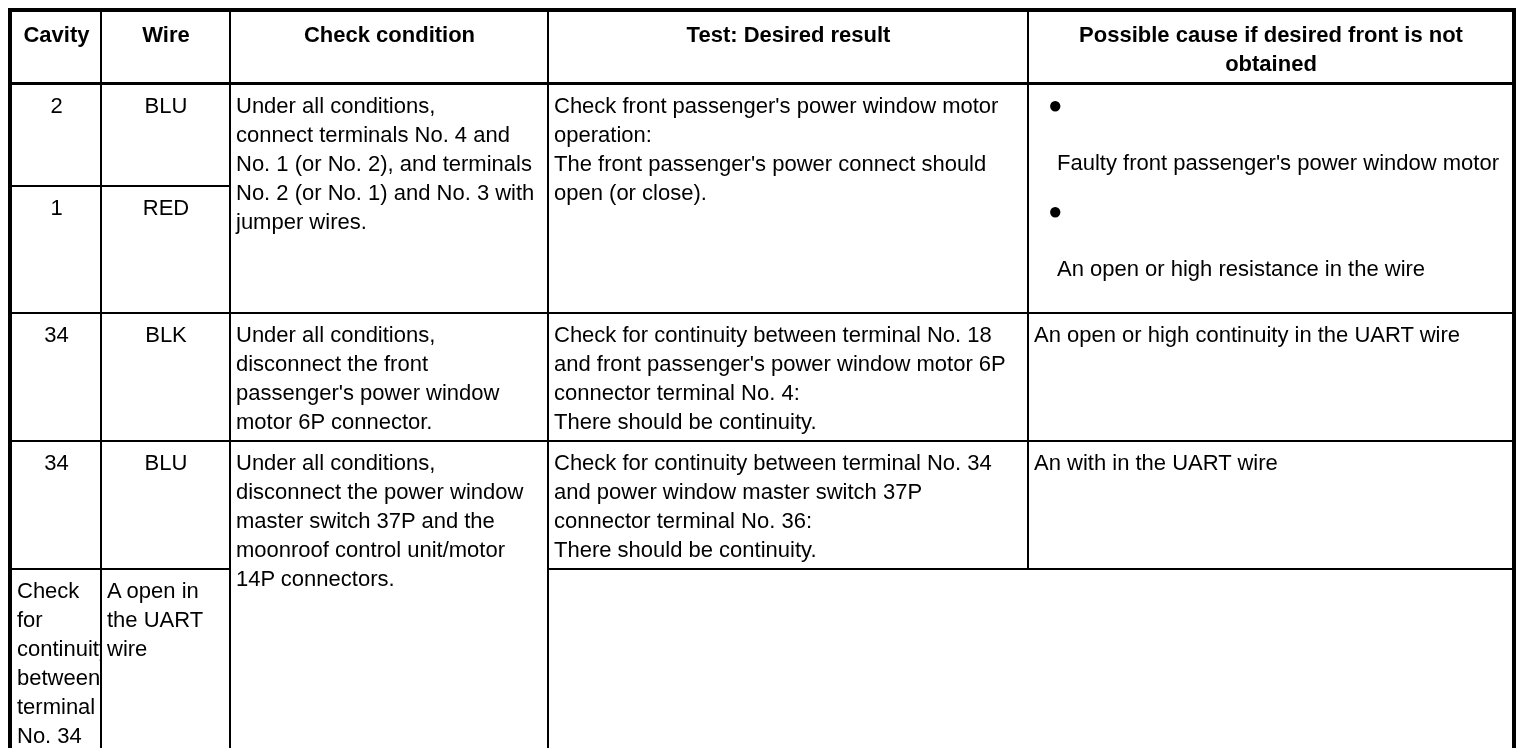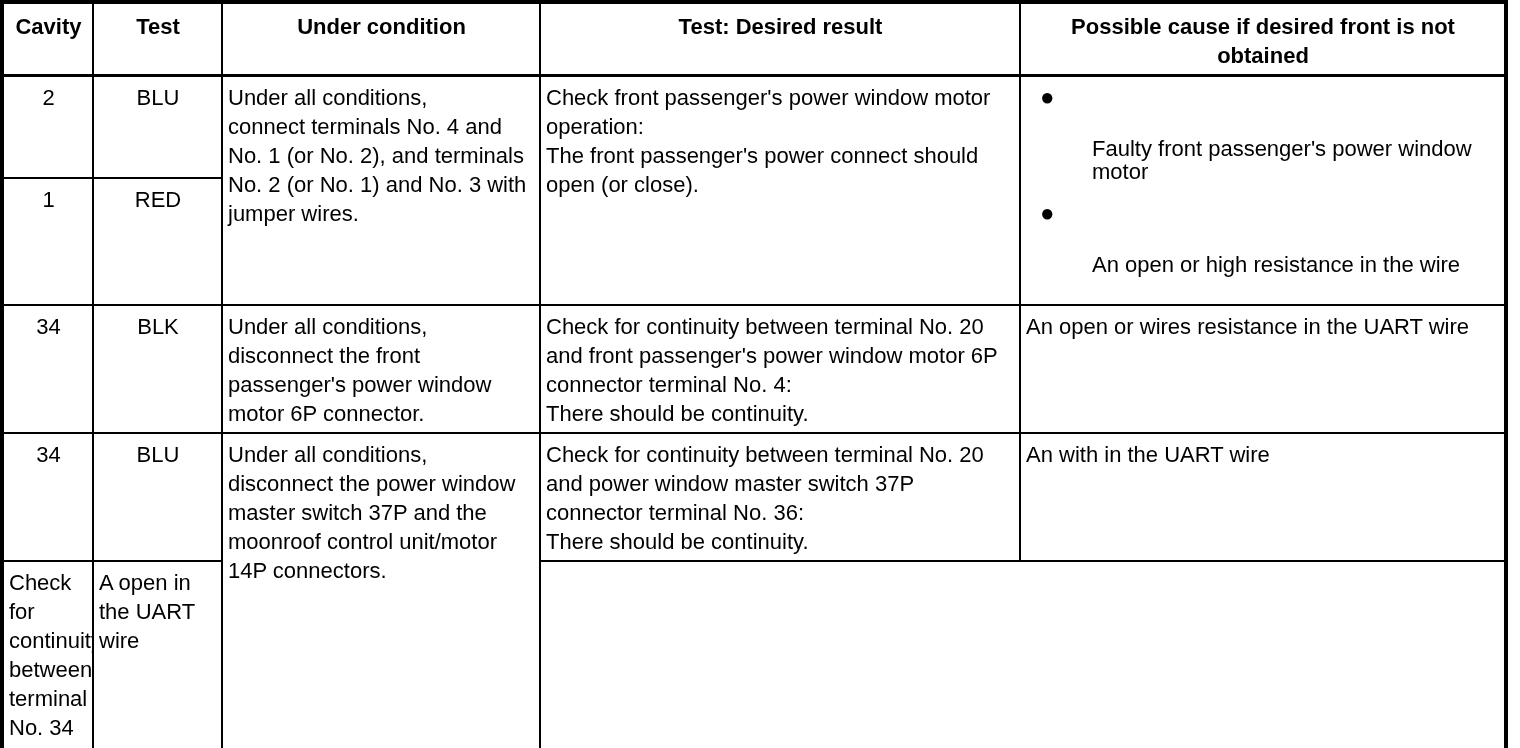--- a/index.html
+++ b/index.html
@@ -6,20 +6,21 @@
     margin: 0;
     padding: 0;
     background: #ffffff;
     color: #000000;
     font-family: "Liberation Sans", sans-serif;
   }
   .page {
     width: 1520px;
     height: 748px;
     box-sizing: border-box;
+    padding: 8px;
   }
   table.ttable {
     border-collapse: collapse;
     table-layout: fixed;
     width: 1504px;
     border: 4px solid #000;
   }
   table.ttable th,
   table.ttable td {
     border: 2px solid #000;
@@ -39,42 +40,42 @@
   .center { text-align: center; }
   .pre { white-space: pre-line; }
   .cause-cell { padding-left: 8px; }
   .bullet {
     display: block;
     margin-left: 14px;
     font-size: 24px;
     line-height: 28px;
   }
   .bullet-text {
-    margin: 26px 0 0 66px;
-    line-height: 23px;
+    margin: 26px 0 0 23px;
+    line-height: 36px;
   }
   .bullet-group + .bullet-group { margin-top: 16px; }
 </style>
 </head>
 <body>
 
 <div class="page">
   <table class="ttable">
     <colgroup>
       <col style="width:91px">
       <col style="width:129px">
       <col style="width:318px">
       <col style="width:480px">
       <col style="width:486px">
     </colgroup>
     <thead>
       <tr style="height:60px">
         <th>Cavity</th>
-        <th>Test</th>
-        <th>Under condition</th>
+        <th>Wire</th>
+        <th>Check condition</th>
         <th>Test: Desired result</th>
         <th>Possible cause if desired front is not obtained</th>
       </tr>
     </thead>
     <tbody>
 
       <tr style="height:102px">
         <td class="center">2</td>
         <td class="center">BLU</td>
         <td rowspan="2" class="pre">Under all conditions,
@@ -95,31 +96,31 @@
       <tr style="height:127px">
         <td class="center">1</td>
         <td class="center">RED</td>
       </tr>
 
       <tr style="height:123px">
         <td class="center">34</td>
         <td class="center">BLK</td>
         <td class="pre">Under all conditions,
 disconnect the front passenger's power window motor 6P connector.</td>
-        <td class="pre">Check for continuity between terminal No. 20 and front passenger's power window motor 6P connector terminal No. 4:
+        <td class="pre">Check for continuity between terminal No. 18 and front passenger's power window motor 6P connector terminal No. 4:
 There should be continuity.</td>
-        <td class="pre">An open or wires resistance in the UART wire</td>
+        <td class="pre">An open or high continuity in the UART wire</td>
       </tr>
 
       <tr style="height:128px">
         <td class="center">34</td>
         <td class="center">BLU</td>
         <td rowspan="3" class="pre">Under all conditions,
 disconnect the power window master switch 37P and the moonroof control unit/motor 14P connectors.</td>
-        <td class="pre">Check for continuity between terminal No. 20 and power window master switch 37P connector terminal No. 36:
+        <td class="pre">Check for continuity between terminal No. 34 and power window master switch 37P connector terminal No. 36:
 There should be continuity.</td>
         <td class="pre">An with in the UART wire</td>
       </tr>
       <tr style="height:124px">
         <td class="pre">Check for continuity between terminal No. 34 and moonroof control unit/motor 14P connector terminal No. 12:
 There should be continuity.</td>
         <td class="pre">A open in the UART wire</td>
       </tr>
 
     </tbody>

